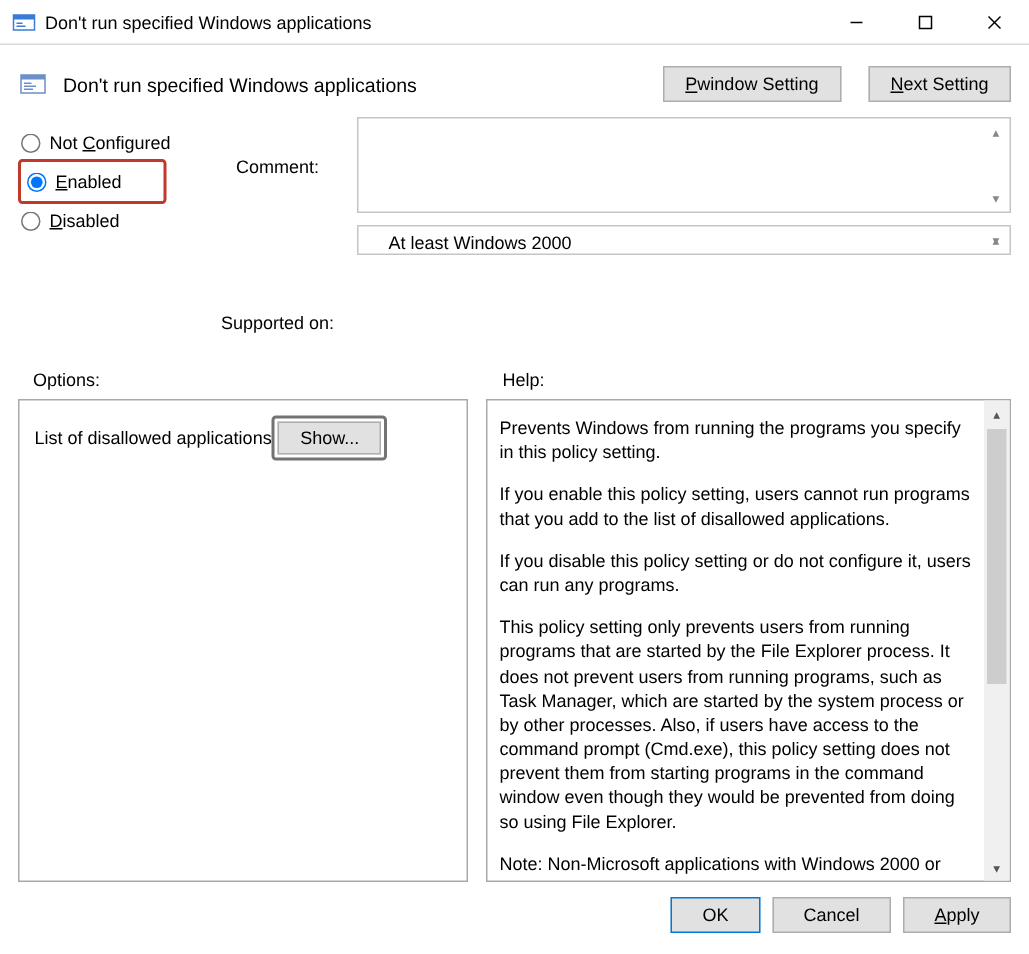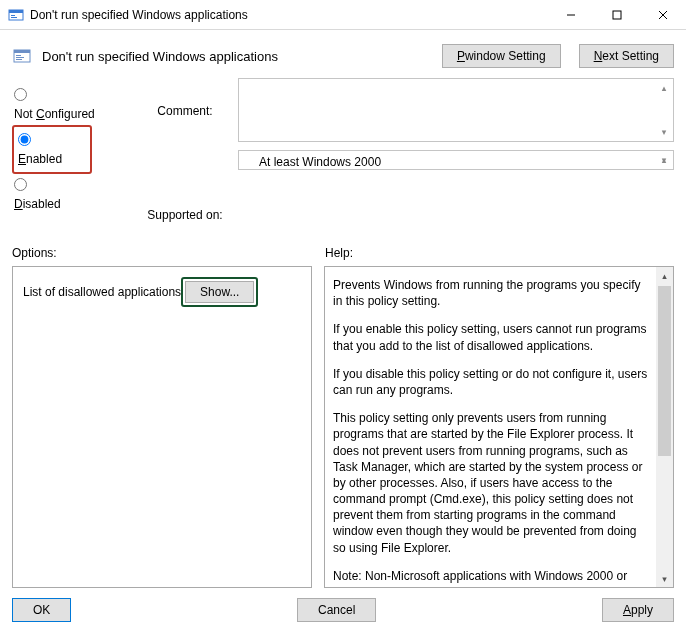--- a/index.html
+++ b/index.html
@@ -11,53 +11,53 @@
 .titlebar .winbtn { width: 46px; height: 30px; display: flex; align-items: center; justify-content: center; color: #000; }
 
 .header-row { display: flex; align-items: center; padding: 14px 12px 10px 12px; gap: 10px; }
 .header-row .hicon { width: 20px; height: 20px; display:inline-flex; align-items:center; justify-content:center; }
 .header-row .htitle { flex: 1; font-size: 13px; }
 .header-row .nav-btn { border: 1px solid #adadad; background: #e1e1e1; padding: 4px 14px; margin-left: 8px; font-size: 12px; }
 .header-row .nav-btn .u { text-decoration: underline; }
 
 .top-grid { display: grid; grid-template-columns: 120px 90px 1fr; column-gap: 8px; padding: 0 12px; }
 .radio-col { grid-column: 1; padding-top: 6px; }
-.radio-item { display: flex; align-items: flex-start; gap: 6px; padding: 4px 2px; flex-direction: column; }
+.radio-item { display: flex; align-items: flex-end; gap: 6px; padding: 4px 2px; }
 .radio-item input { margin: 0; }
 .radio-item .u { text-decoration: underline; }
 .highlight-enabled { border: 2px solid #c0392b; border-radius: 3px; padding: 2px 26px 2px 2px; display: inline-flex; }
 .label-col { grid-column: 2; }
 .label-col .lbl { padding: 6px 0; text-align: center; margin-top: 20px; }
 .field-col { grid-column: 3; }
 .comment-box { border: 1px solid #c5c5c5; height: 64px; background: #fff; position: relative; }
 .comment-box .scroll-up, .comment-box .scroll-down { position: absolute; right: 2px; width: 14px; height: 14px; display:flex; align-items:center; justify-content:center; color:#888; font-size:9px; }
 .comment-box .scroll-up { top: 2px; } .comment-box .scroll-down { bottom: 2px; }
 .supported-box { border: 1px solid #c5c5c5; height: 20px; background: #fff; padding: 4px 20px; position: relative; margin-top: 8px; }
 .supported-box .scroll-up, .supported-box .scroll-down { position: absolute; right: 2px; width: 14px; height: 14px; display:flex; align-items:center; justify-content:center; color:#888; font-size:9px; }
 .supported-box .scroll-up { top: 2px; } .supported-box .scroll-down { bottom: 2px; }
 
 .section-labels { display: flex; padding: 18px 12px 6px 12px; }
-.section-labels .left { width: 305px; }
+.section-labels .left { width: 305px; margin-left: 10px; }
 .section-labels .right { flex: 1; padding-left: 8px; }
 
 .panels { display: flex; padding: 0 12px; gap: 12px; }
 .options-panel { width: 300px; height: 322px; border: 1px solid #a9a9a9; background: #fff; padding: 10px; }
 .options-row { display: flex; align-items: center; }
 .show-btn { border: 1px solid #adadad; background: #e1e1e1; padding: 3px 14px; font-size: 12px; }
-.show-highlight { border: 2px solid #14532d; border-radius: 3px; padding: 2px; display: inline-block; }
+.show-highlight { border: 2px solid #737373; border-radius: 3px; padding: 2px; display: inline-block; }
 
 .help-panel { flex: 1; height: 322px; border: 1px solid #a9a9a9; background: #fff; position: relative; display:flex; }
 .help-text { flex:1; padding: 6px 8px 6px 8px; overflow: hidden; line-height: 1.35; }
 .help-text p { margin: 4px 0 12px 0; }
 .help-scroll { width: 17px; background: #f0f0f0; display: flex; flex-direction: column; }
 .help-scroll .sbtn { height: 17px; display:flex; align-items:center; justify-content:center; font-size:9px; color:#555; }
 .help-scroll .track { flex:1; position: relative; }
 .help-scroll .thumb { position:absolute; left:2px; right:2px; top:2px; height: 170px; background: #cdcdcd; }
 
-.footer { display: flex; justify-content: space-between; gap: 8px; padding: 10px 12px 0 12px; }
+.footer { display: flex; justify-content: flex-end; gap: 8px; padding: 10px 12px 0 12px; }
 .footer button { border: 1px solid #adadad; background: #e1e1e1; padding: 4px 20px; font-size: 12px; }
 .footer button.primary { border: 1.5px solid #0078d7; }
 </style>
 </head>
 <body>
 
 <div class="titlebar">
   <span class="icon">
     <svg width="16" height="16" viewBox="0 0 16 16">
         <rect x="1" y="3" width="14" height="10" fill="#fff" stroke="#3a7bd5"></rect>

